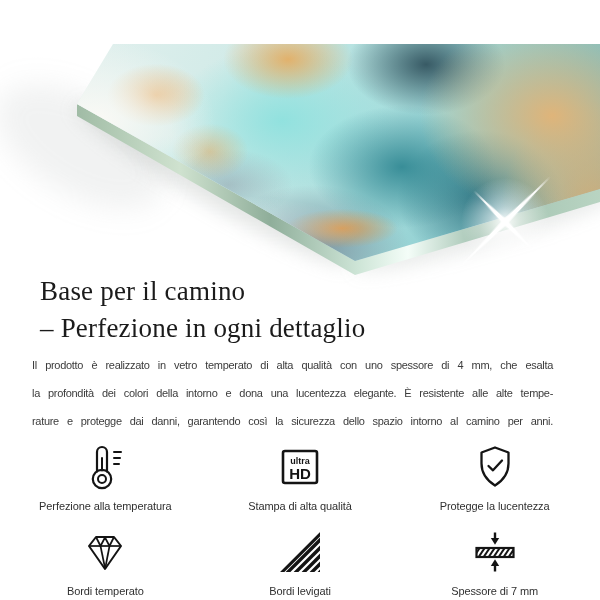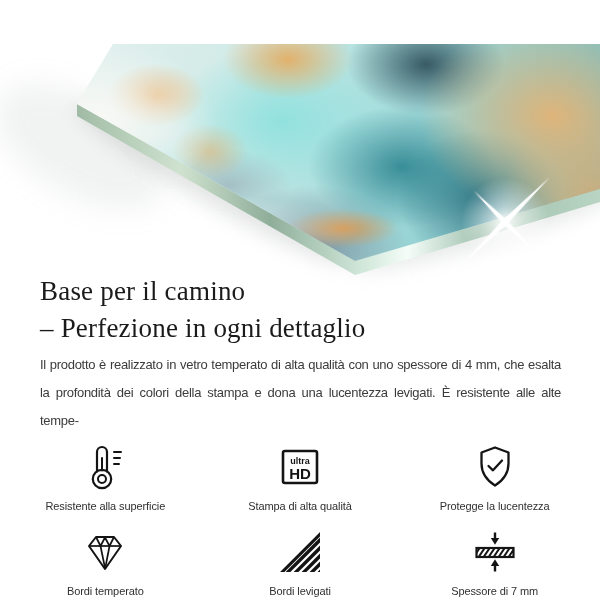--- a/index.html
+++ b/index.html
@@ -54,22 +54,22 @@
 
   
   .title {
     position:absolute; left:40px; top:229px; margin:0;
     font-family:"Liberation Serif", serif; font-weight:400;
     font-size:27px; line-height:37px; color:#1b1b1b; letter-spacing:0.2px;
   }
   .title span { display:block; }
 
   .desc {
-    position:absolute; left:40px; top:307px; width:521px;
-    font-size:13px; line-height:28px; color:#3b3b3b; letter-spacing:-0.3px;
+    position:absolute; left:32px; top:307px; width:521px;
+    font-size:11px; line-height:28px; color:#3b3b3b; letter-spacing:-0.3px;
   }
   .desc .dline { text-align:justify; text-align-last:justify; }
 
   
   .features {
     position:absolute; left:8px; top:399px; width:584px;
     display:grid; grid-template-columns:repeat(3, 1fr); row-gap:16px;
   }
   .feature { display:flex; flex-direction:column; align-items:center; }
   .icon-box { height:48px; display:flex; align-items:center; }
@@ -107,38 +107,39 @@
     </svg>
   </div>
 
   <h1 class="title">
     <span>Base per il camino</span>
     <span>– Perfezione in ogni dettaglio</span>
   </h1>
 
   <div class="desc">
     <div class="dline">Il prodotto è realizzato in vetro temperato di alta qualità con uno spessore di 4 mm, che esalta</div>
-    <div class="dline">la profondità dei colori della stampa e dona una lucentezza levigati. È resistente alle alte tempe-</div>
+    <div class="dline">la profondità dei colori della intorno e dona una lucentezza elegante. È resistente alle alte tempe-</div>
+    <div class="dline">rature e protegge dai danni, garantendo così la sicurezza dello spazio intorno al camino per anni.</div>
   </div>
 
   <div class="features">
 
     <div class="feature">
       <div class="icon-box">
         <svg width="44" height="48" viewBox="0 0 44 48" stroke-linecap="round">
           <path d="M14,28.4 V9 a5,5 0 0 1 10,0 V28.4"></path>
           <circle cx="19" cy="36" r="9.2"></circle>
           <circle cx="19" cy="36" r="4" stroke-width="2"></circle>
           <line x1="19" y1="15" x2="19" y2="27.5" stroke-width="2"></line>
           <line x1="31" y1="9" x2="38" y2="9" stroke-width="2"></line>
           <line x1="31" y1="15" x2="37" y2="15" stroke-width="2"></line>
           <line x1="31" y1="21" x2="36" y2="21" stroke-width="2"></line>
         </svg>
       </div>
-      <div class="label">Resistente alla superficie</div>
+      <div class="label">Perfezione alla temperatura</div>
     </div>
 
     <div class="feature">
       <div class="icon-box">
         <svg width="44" height="44" viewBox="0 0 44 44">
           <rect x="5" y="6" width="34" height="32" rx="2" stroke-width="2.6"></rect>
           <text x="22" y="19" text-anchor="middle" font-size="9" font-weight="bold">ultra</text>
           <text x="22" y="33.5" text-anchor="middle" font-size="15" font-weight="bold">HD</text>
         </svg>
       </div>

